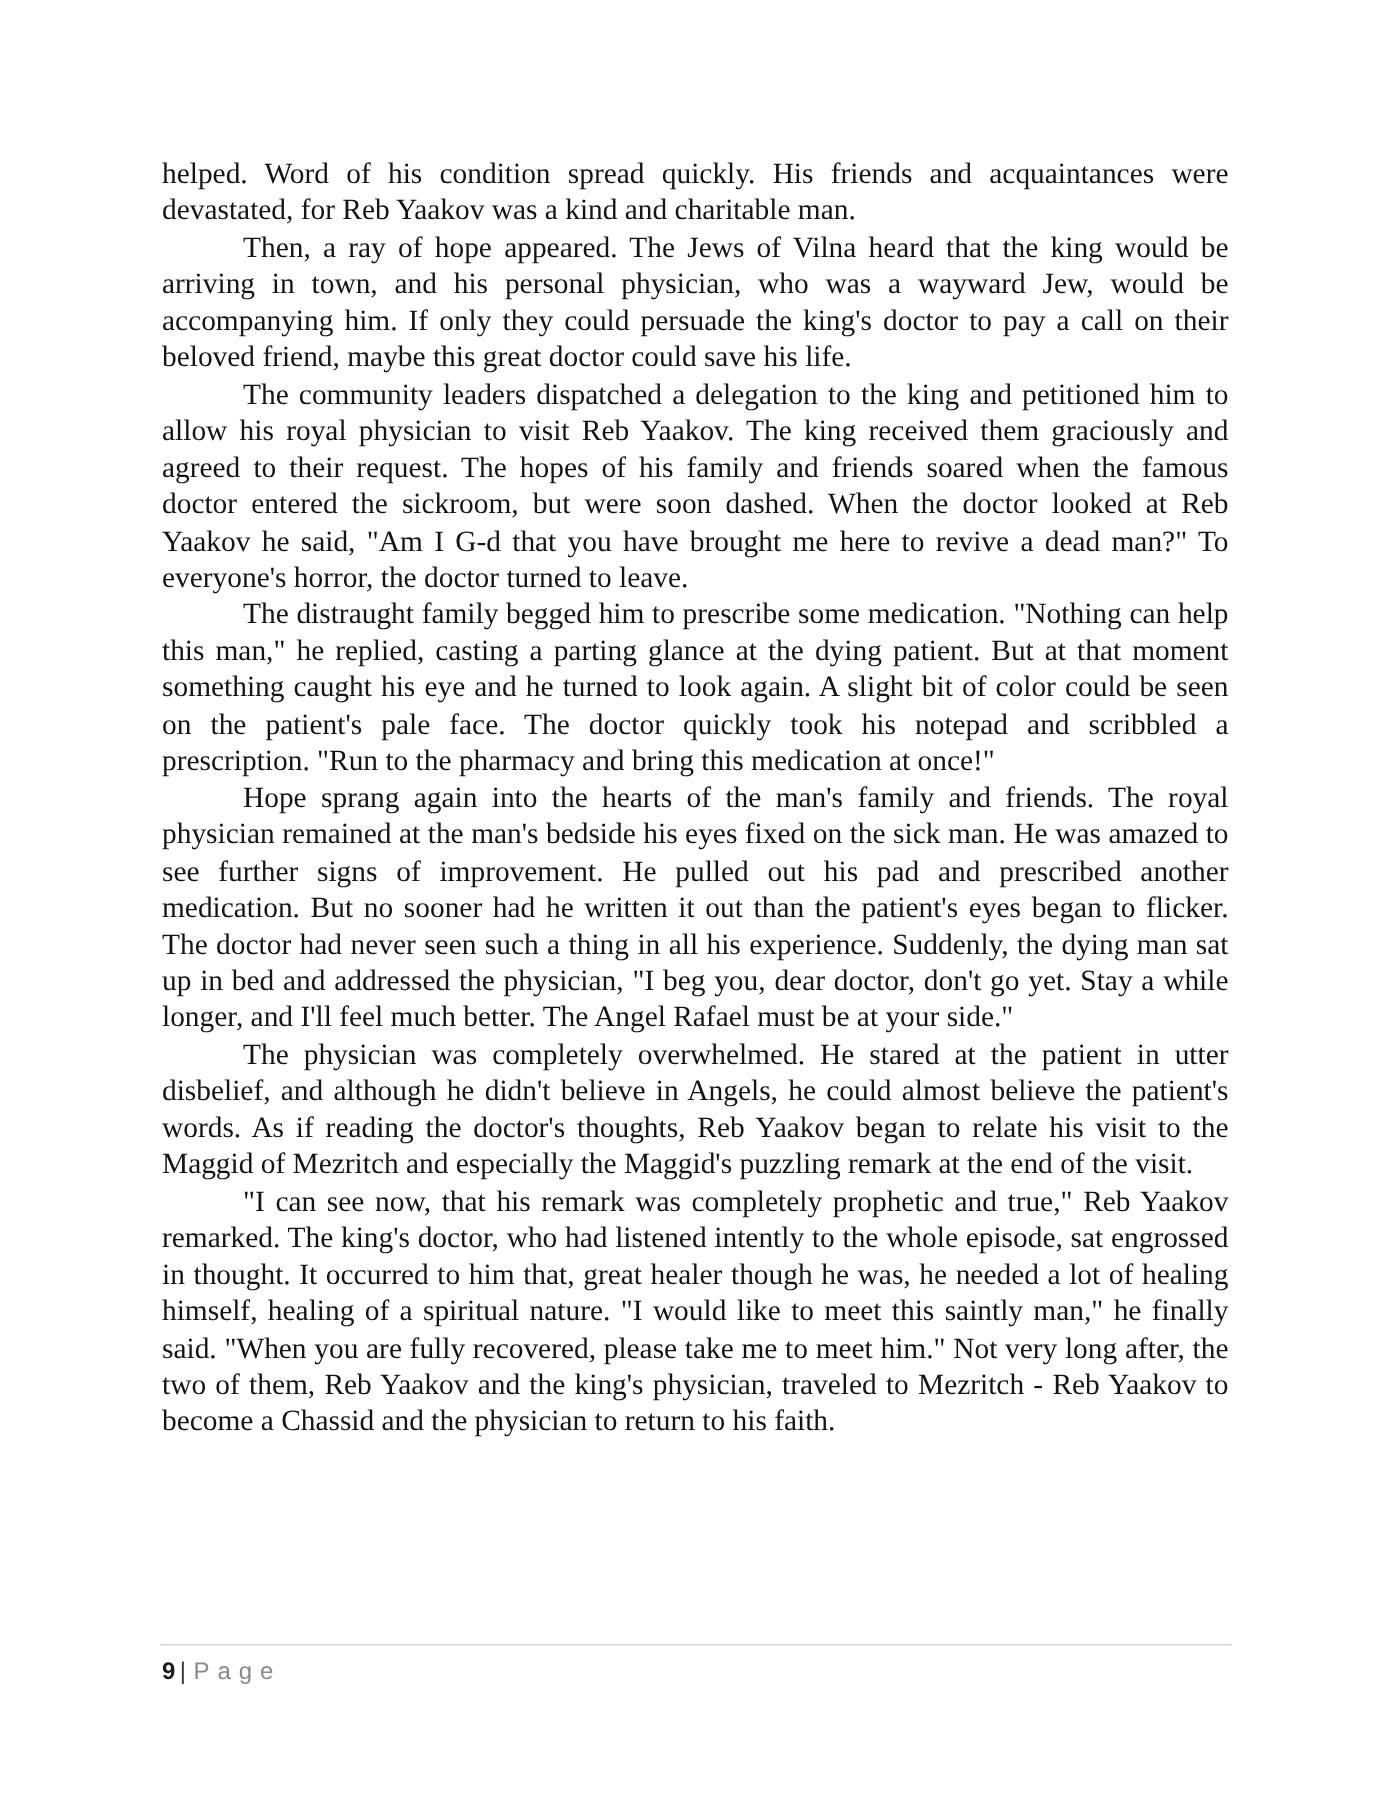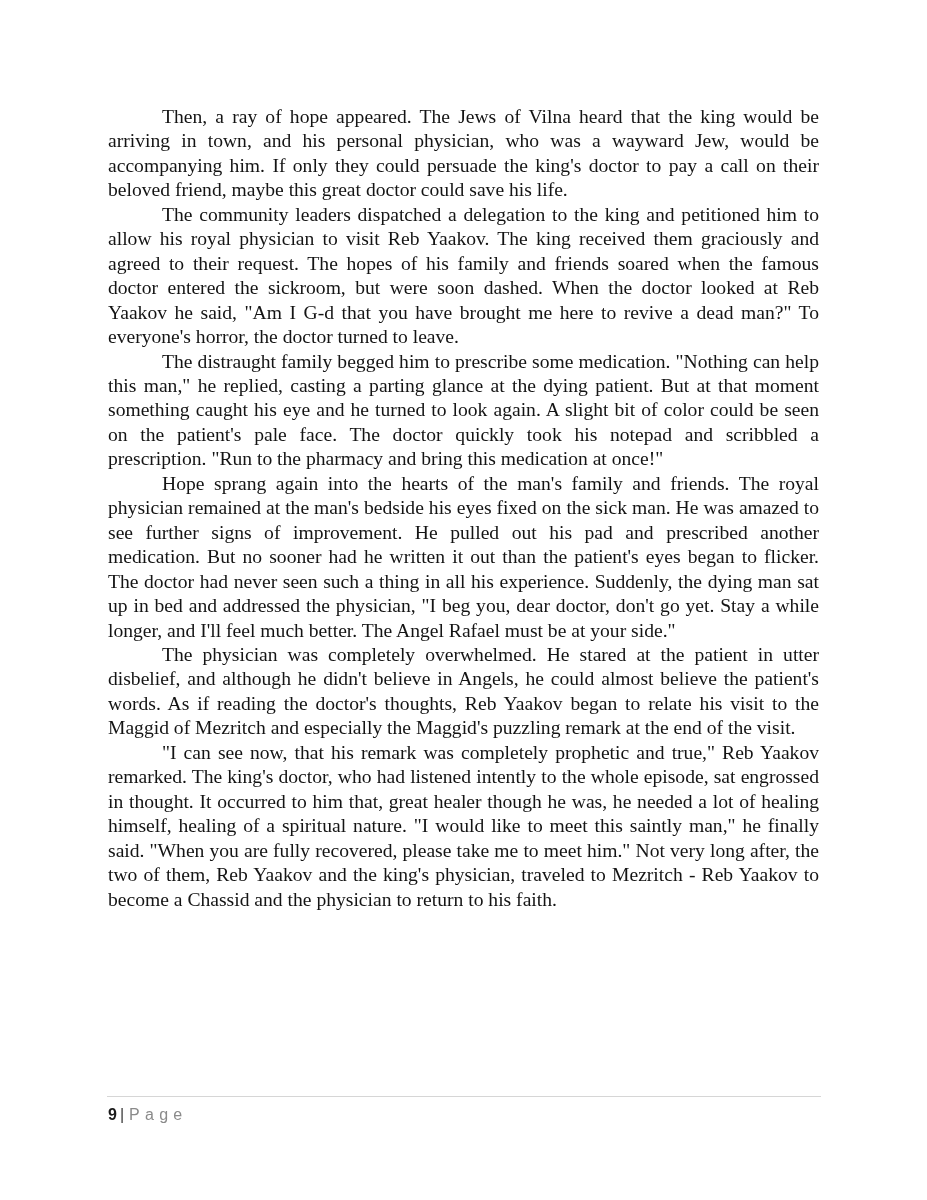--- a/index.html
+++ b/index.html
@@ -74,20 +74,21 @@
     letter-spacing: 0.33em;
   }
 </style>
 </head>
 <body>
 
 <div class="page">
 
 
   <div class="doc-body">
+    <p class="no-indent">helped. Word of his condition spread quickly. His friends and acquaintances were devastated, for Reb Yaakov was a kind and charitable man.</p>
     <p>Then, a ray of hope appeared. The Jews of Vilna heard that the king would be arriving in town, and his personal physician, who was a wayward Jew, would be accompanying him. If only they could persuade the king's doctor to pay a call on their beloved friend, maybe this great doctor could save his life.</p>
     <p>The community leaders dispatched a delegation to the king and petitioned him to allow his royal physician to visit Reb Yaakov. The king received them graciously and agreed to their request. The hopes of his family and friends soared when the famous doctor entered the sickroom, but were soon dashed. When the doctor looked at Reb Yaakov he said, "Am I G-d that you have brought me here to revive a dead man?" To everyone's horror, the doctor turned to leave.</p>
     <p>The distraught family begged him to prescribe some medication. "Nothing can help this man," he replied, casting a parting glance at the dying patient. But at that moment something caught his eye and he turned to look again. A slight bit of color could be seen on the patient's pale face. The doctor quickly took his notepad and scribbled a prescription. "Run to the pharmacy and bring this medication at once!"</p>
     <p>Hope sprang again into the hearts of the man's family and friends. The royal physician remained at the man's bedside his eyes fixed on the sick man. He was amazed to see further signs of improvement. He pulled out his pad and prescribed another medication. But no sooner had he written it out than the patient's eyes began to flicker. The doctor had never seen such a thing in all his experience. Suddenly, the dying man sat up in bed and addressed the physician, "I beg you, dear doctor, don't go yet. Stay a while longer, and I'll feel much better. The Angel Rafael must be at your side."</p>
     <p>The physician was completely overwhelmed. He stared at the patient in utter disbelief, and although he didn't believe in Angels, he could almost believe the patient's words. As if reading the doctor's thoughts, Reb Yaakov began to relate his visit to the Maggid of Mezritch and especially the Maggid's puzzling remark at the end of the visit.</p>
     <p>"I can see now, that his remark was completely prophetic and true," Reb Yaakov remarked. The king's doctor, who had listened intently to the whole episode, sat engrossed in thought. It occurred to him that, great healer though he was, he needed a lot of healing himself, healing of a spiritual nature. "I would like to meet this saintly man," he finally said. "When you are fully recovered, please take me to meet him." Not very long after, the two of them, Reb Yaakov and the king's physician, traveled to Mezritch - Reb Yaakov to become a Chassid and the physician to return to his faith.</p>
   </div>
 
   <div class="footer-rule"></div>
 

